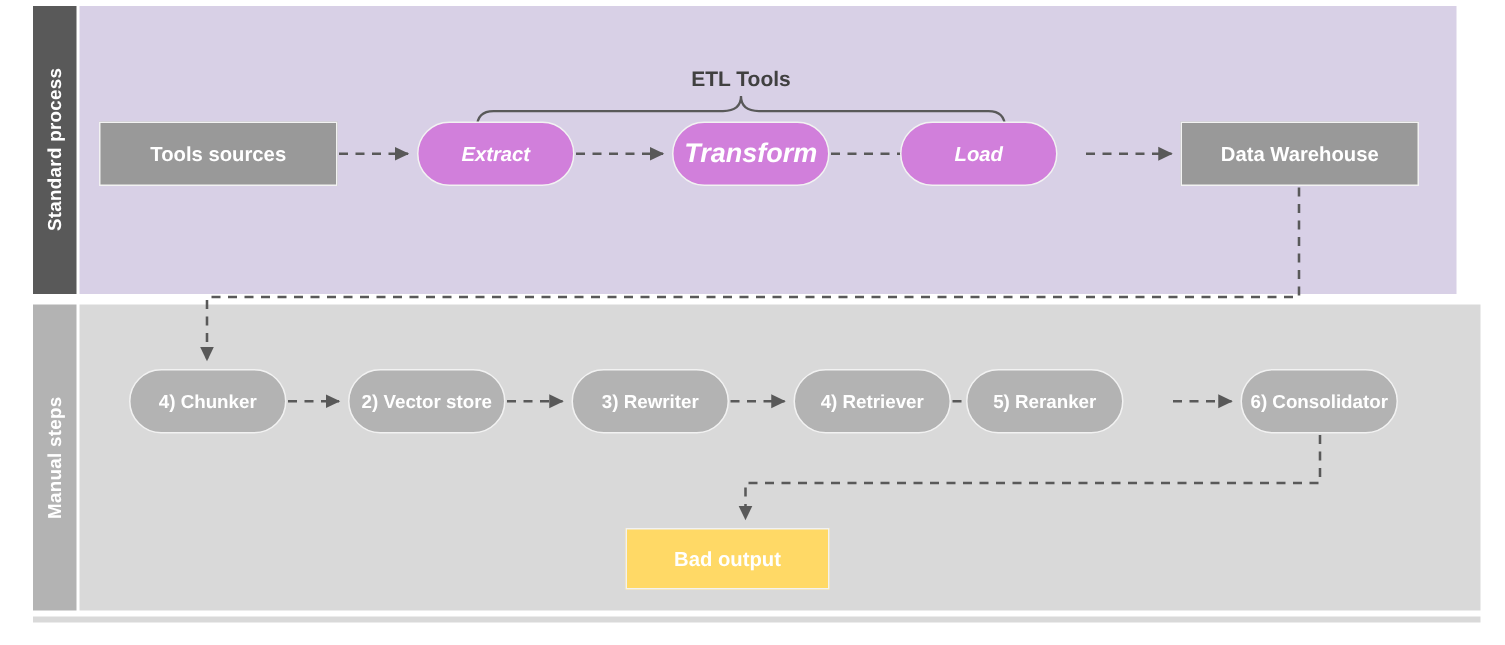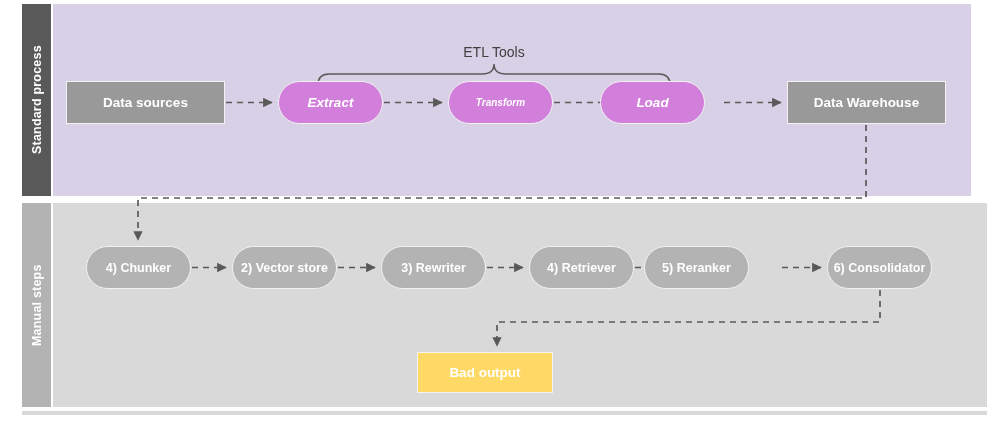--- a/index.html
+++ b/index.html
@@ -24,39 +24,39 @@
   .pill{border:1px solid #f2f2f2;border-radius:999px;}
 
   .grey-fill{background:#999999;}
   .purple-fill{background:#d17fdb;font-style:italic;}
   .mgrey-fill{background:#b3b3b3;}
   .yellow-fill{background:#ffd966;}
 
   
   #n-datasources{left:66px;top:81px;width:159px;height:43px;font-size:13.5px;}
   #n-extract   {left:278px;top:81px;width:105px;height:43px;font-size:13.5px;}
-  #n-transform {left:448px;top:81px;width:105px;height:43px;font-size:10px;}
+  #n-transform {left:448px;top:81px;width:105px;height:43px;font-size:18px;}
   #n-load      {left:600px;top:81px;width:105px;height:43px;font-size:13.5px;}
   #n-warehouse {left:787px;top:81px;width:159px;height:43px;font-size:13.5px;}
 
   
   #n-chunker   {left:86px;top:246px;width:105px;height:43px;font-size:12.5px;}
   #n-vector    {left:232px;top:246px;width:105px;height:43px;font-size:12.5px;}
   #n-rewriter  {left:381px;top:246px;width:105px;height:43px;font-size:12.5px;}
   #n-retriever {left:529px;top:246px;width:105px;height:43px;font-size:12.5px;}
   #n-reranker  {left:644px;top:246px;width:105px;height:43px;font-size:12.5px;}
   #n-consolid  {left:827px;top:246px;width:105px;height:43px;font-size:12.5px;}
   #n-badoutput {left:417px;top:352px;width:136px;height:41px;font-size:13.5px;}
 
   
   #edges{position:absolute;left:0;top:0;width:1003px;height:430px;pointer-events:none;}
 
   
   #etl-label{position:absolute;left:396px;top:44px;width:196px;text-align:center;
-    color:#404040;font-size:14px;font-weight:normal;}
+    color:#404040;font-size:14px;font-weight:bold;}
 </style>
 </head>
 <body>
 
 <div id="stage">
 
   <div class="lane-label" id="lane-top-label">Standard process</div>
   <div class="lane-body" id="lane-top-body"></div>
 
   <div class="lane-label" id="lane-bot-label">Manual steps</div>
@@ -88,21 +88,21 @@
 
       <path d="M 880,290 L 880,322 L 497,322 L 497,346" marker-end="url(#arrow)"></path>
     </g>
 
     <path fill="none" stroke="#595959" stroke-width="1.5" d="M 318,85 Q 318,74 329,74 L 482,74 Q 494,74 494,64 Q 494,74 506,74 L 659,74 Q 670,74 670,85"></path>
   </svg>
 
   <div id="etl-label">ETL Tools</div>
 
   <div class="node rect grey-fill" id="n-datasources">
-    <span>Data sources</span>
+    <span>Tools sources</span>
   </div>
 
   <div class="node pill purple-fill" id="n-extract">
     <span>Extract</span>
   </div>
 
   <div class="node pill purple-fill" id="n-transform">
     <span>Transform</span>
   </div>
 

